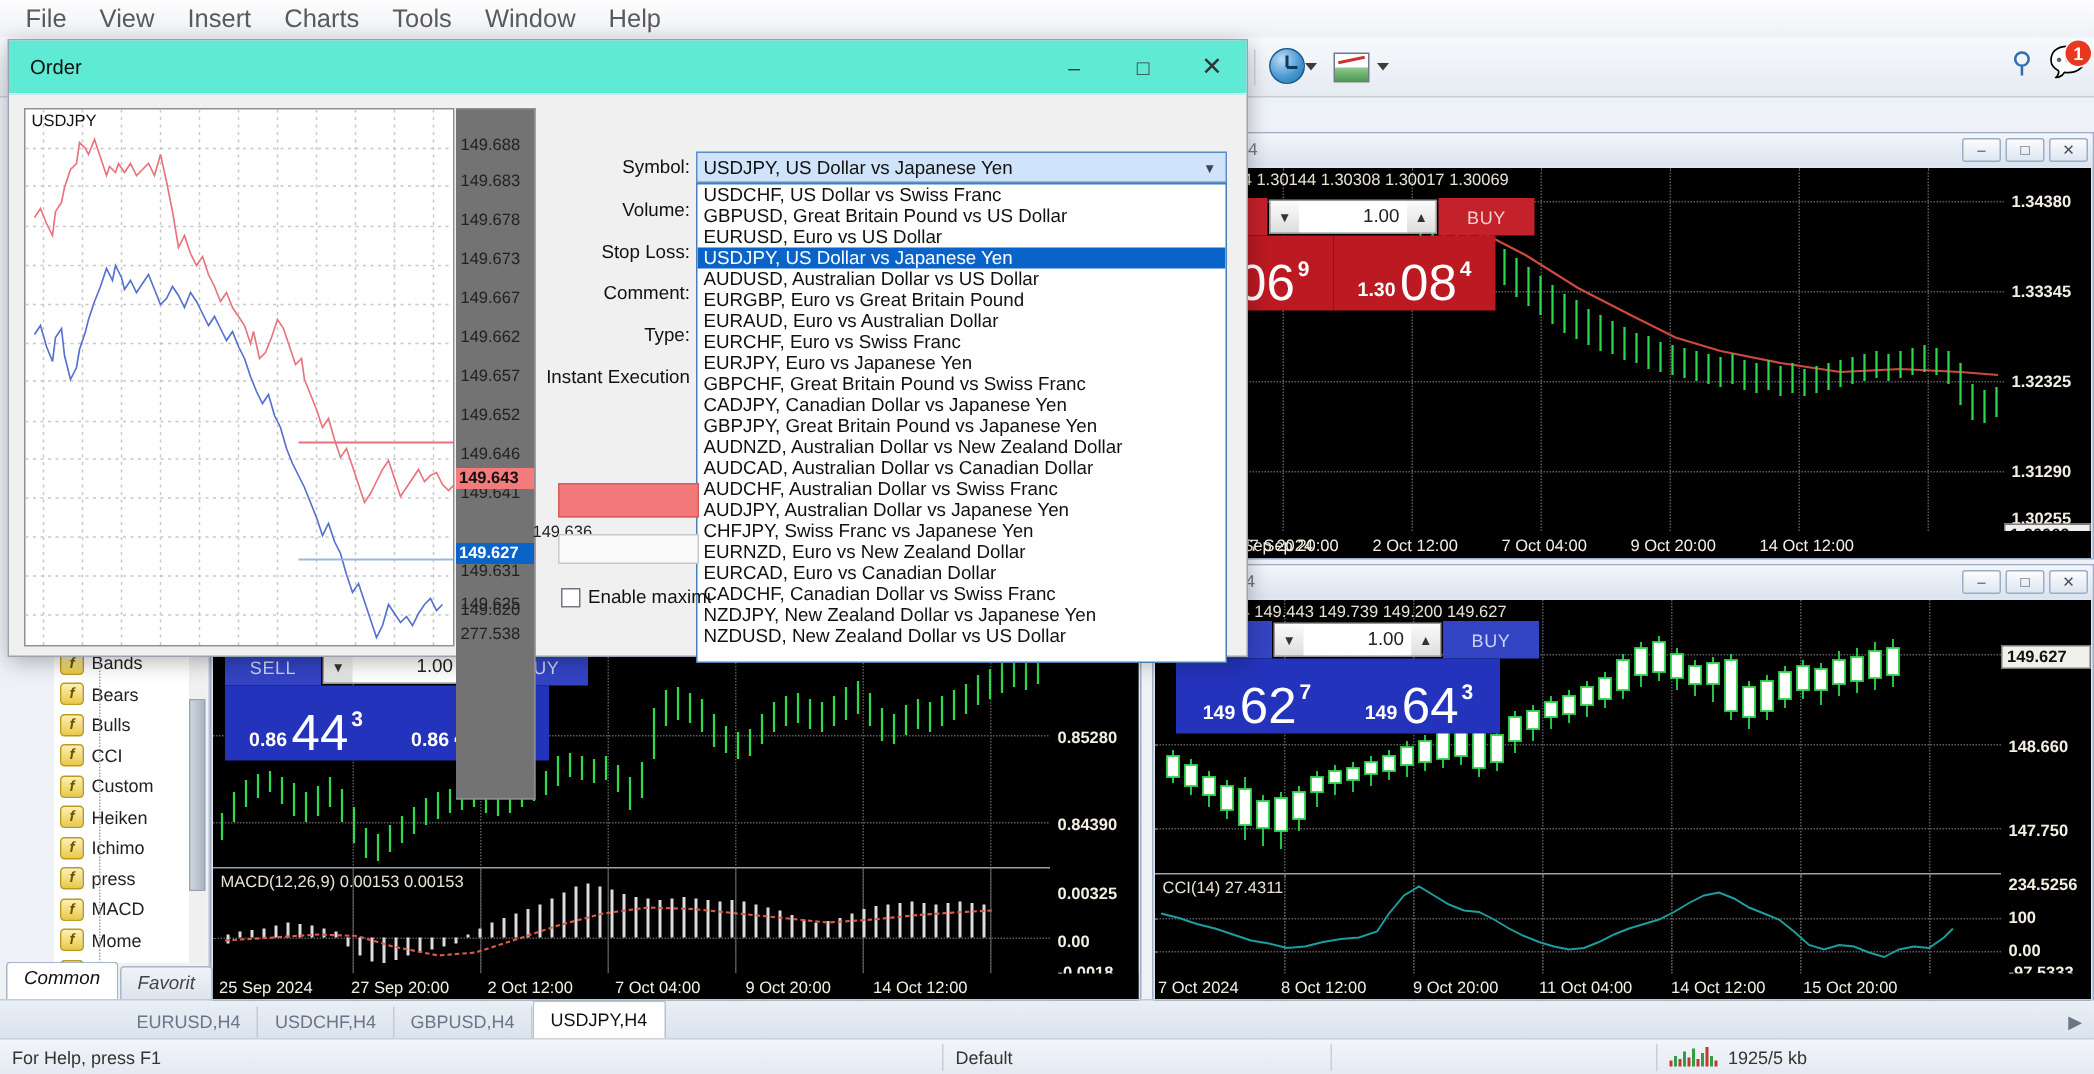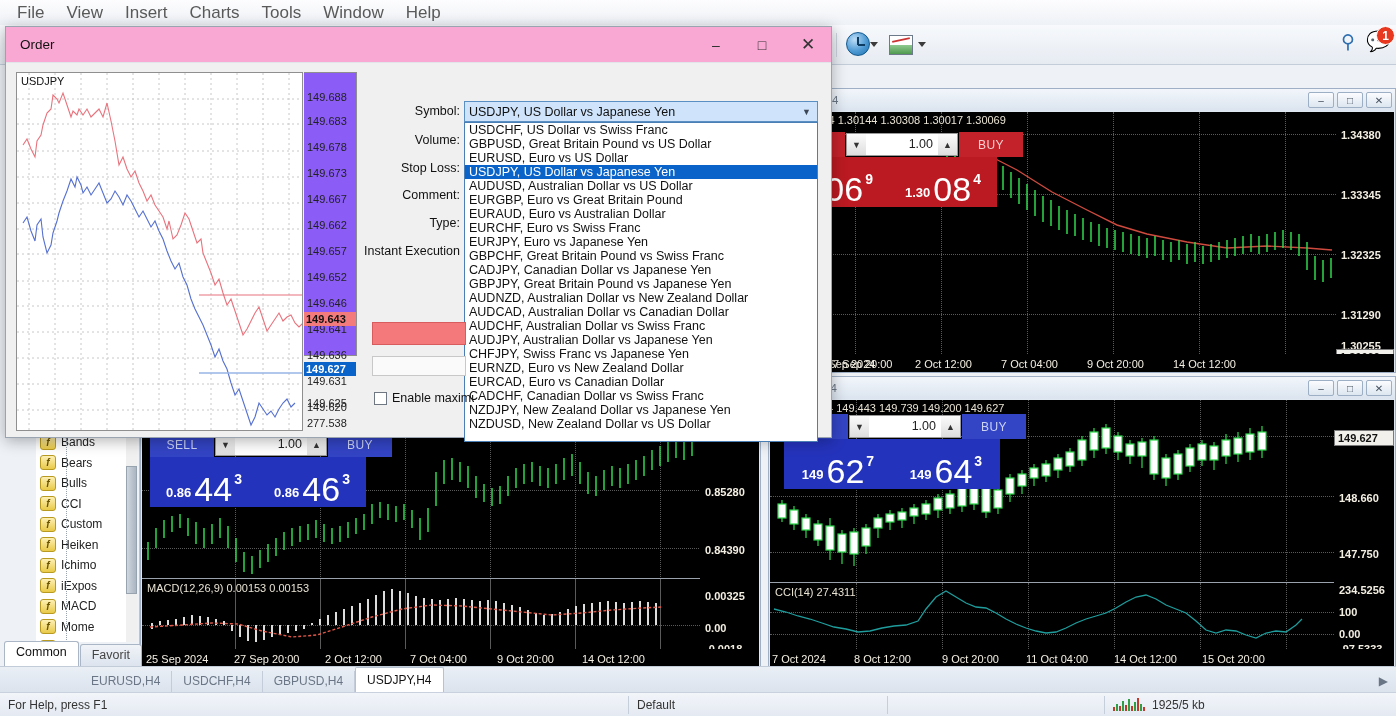--- a/index.html
+++ b/index.html
@@ -152,21 +152,21 @@
   .tree-dots{ position:absolute; left:30px; top:0; bottom:0; border-left:1px dotted #9aa3ad;}
   #nav-scroll{
     position:absolute; right:2px; top:0; width:11px; height:210px; background:#f0f0f0;
   }
   #nav-scroll .thumb{ position:absolute; top:34px; left:0; width:11px; height:128px;
     background:linear-gradient(90deg,#cfd6de,#aab5c2); border:1px solid #98a3b0;}
   .navtabs{ position:absolute; left:4px; bottom:2px; display:flex; align-items:flex-end;}
   .navtab{
     height:22px; padding:3px 11px 4px; font-size:12.5px;
     background:linear-gradient(#f0f3f8,#dde4ee); border:1px solid #aab6c5;
-    border-bottom:none; border-radius:3px 3px 0 0; color:#444; margin-right:1px;
+    border-bottom:none; border-radius:3px 3px 0 0; color:#444; margin-right:1px;font-style:italic;
   }
   .navtab.active{ background:#fff; color:#111; height:25px; }
 
   
   #tabbar{
     position:absolute; left:0; bottom:24px; width:1396px; height:26px;
     background:linear-gradient(#eaeff6,#dbe3ed); border-top:1px solid #c2ccd9;
     display:flex; align-items:flex-end; padding-left:80px;
   }
   .chtab{
@@ -187,34 +187,34 @@
   .netbars{ display:flex; align-items:flex-end; height:13px; margin-right:6px;}
   .netbars i{ display:block; width:2px; margin-right:1px; }
 
   
   #order{
     position:absolute; left:5px; top:26px; width:827px; height:412px;
     background:#f0f0f0; border:1px solid #9aa4b1;
     box-shadow:0 3px 14px rgba(0,0,0,.30);
   }
   #order-title{
-    height:36px; background:#f9a8d4; display:flex; align-items:center;
+    height:36px; background:#5eead4; display:flex; align-items:center;
     border-bottom:1px solid #e2e6eb;
   }
   #order-title .t{ padding-left:14px; font-size:13.5px; color:#111; flex:1;}
   .tbtn{ width:46px;height:35px; display:flex;align-items:center;justify-content:center;
     font-size:14px; color:#333; }
   .tbtn.close{ font-size:17px; }
   #ord-chart{
     position:absolute; left:10px; top:45px; width:287px; height:359px;
     background:#fff; border:1px solid #8f8f8f;
   }
   #ord-yaxis{
-    position:absolute; left:298px; top:45px; width:53px; height:284px;
-    background:#8b5cf6; border:1px solid #8f8f8f; border-left:none;
+    position:absolute; left:298px; top:45px; width:53px; height:461px;
+    background:#737373; border:1px solid #8f8f8f; border-left:none;
     font-size:11px; color:#222;
   }
   #ord-yaxis div{position:absolute; left:3px; white-space:nowrap;}
   .lbl{ position:absolute; text-align:right; font-size:12.5px; color:#111; }
   #sym-combo{
     position:absolute; left:458px; top:74px; width:354px; height:21px;
     background:#cfe4fb; border:1px solid #5a8fc4; display:flex; align-items:center;
     font-size:12.5px; color:#111; padding-left:4px;
   }
   #sym-combo .arr{ margin-left:auto; margin-right:6px; font-size:9px; color:#3c4654;}
@@ -791,21 +791,21 @@
     <div class="nav-row">
         <span class="fx-ic">f</span>
         <span class="nav-label">Heiken</span>
       </div>
     <div class="nav-row">
         <span class="fx-ic">f</span>
         <span class="nav-label">Ichimo</span>
       </div>
     <div class="nav-row">
         <span class="fx-ic">f</span>
-        <span class="nav-label">iExpos</span>
+        <span class="nav-label">press</span>
       </div>
     <div class="nav-row">
         <span class="fx-ic">f</span>
         <span class="nav-label">MACD</span>
       </div>
     <div class="nav-row">
         <span class="fx-ic">f</span>
         <span class="nav-label">Mome</span>
       </div>
     <div class="nav-row">
@@ -920,21 +920,21 @@
     <div style="top:18px;">149.688</div>
     <div style="top:42px;">149.683</div>
     <div style="top:68px;">149.678</div>
     <div style="top:94px;">149.673</div>
     <div style="top:120px;">149.667</div>
     <div style="top:146px;">149.662</div>
     <div style="top:172px;">149.657</div>
     <div style="top:198px;">149.652</div>
     <div style="top:224px;">149.646</div>
     <div style="top:250px;">149.641</div>
-    <div style="top:276px;">149.636</div>
+    <div style="top:276px;margin-left:48px;">149.636</div>
     <div style="top:302px;">149.631</div>
     <div style="top:324px;">149.625</div>
     <div style="top:328px;">149.620</div>
     <div style="top:344px;">277.538</div>
     <div style="top:239px;left:0;width:52px;background:#f47b7c;color:#111;font-weight:bold;padding:1px 2px;">149.643</div>
     <div style="top:289px;left:0;width:52px;background:#0a63c8;color:#fff;font-weight:bold;padding:1px 2px;">149.627</div>
   </div>
 
   <div class="lbl" style="left:356px; top:77px; width:98px;">Symbol:</div>
   <div class="lbl" style="left:356px; top:106px; width:98px;">Volume:</div>

